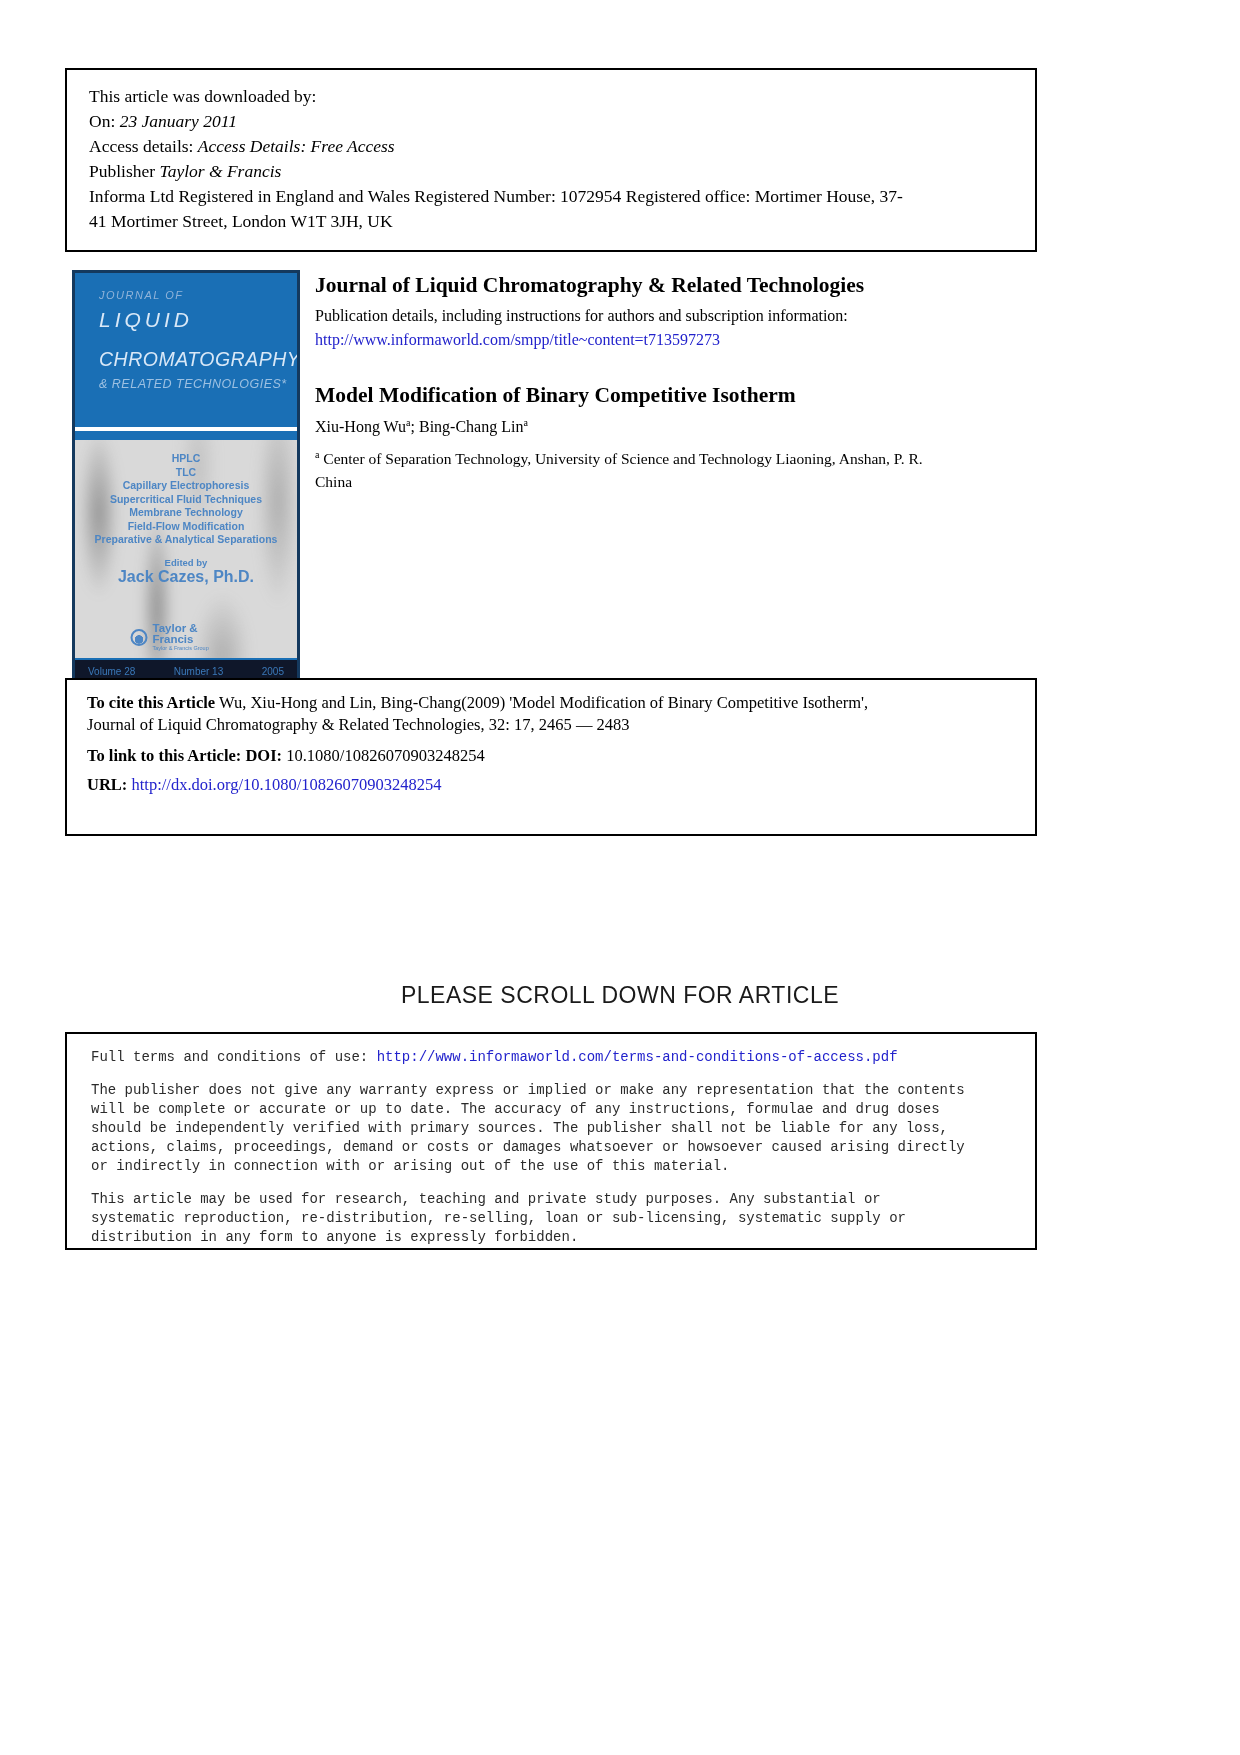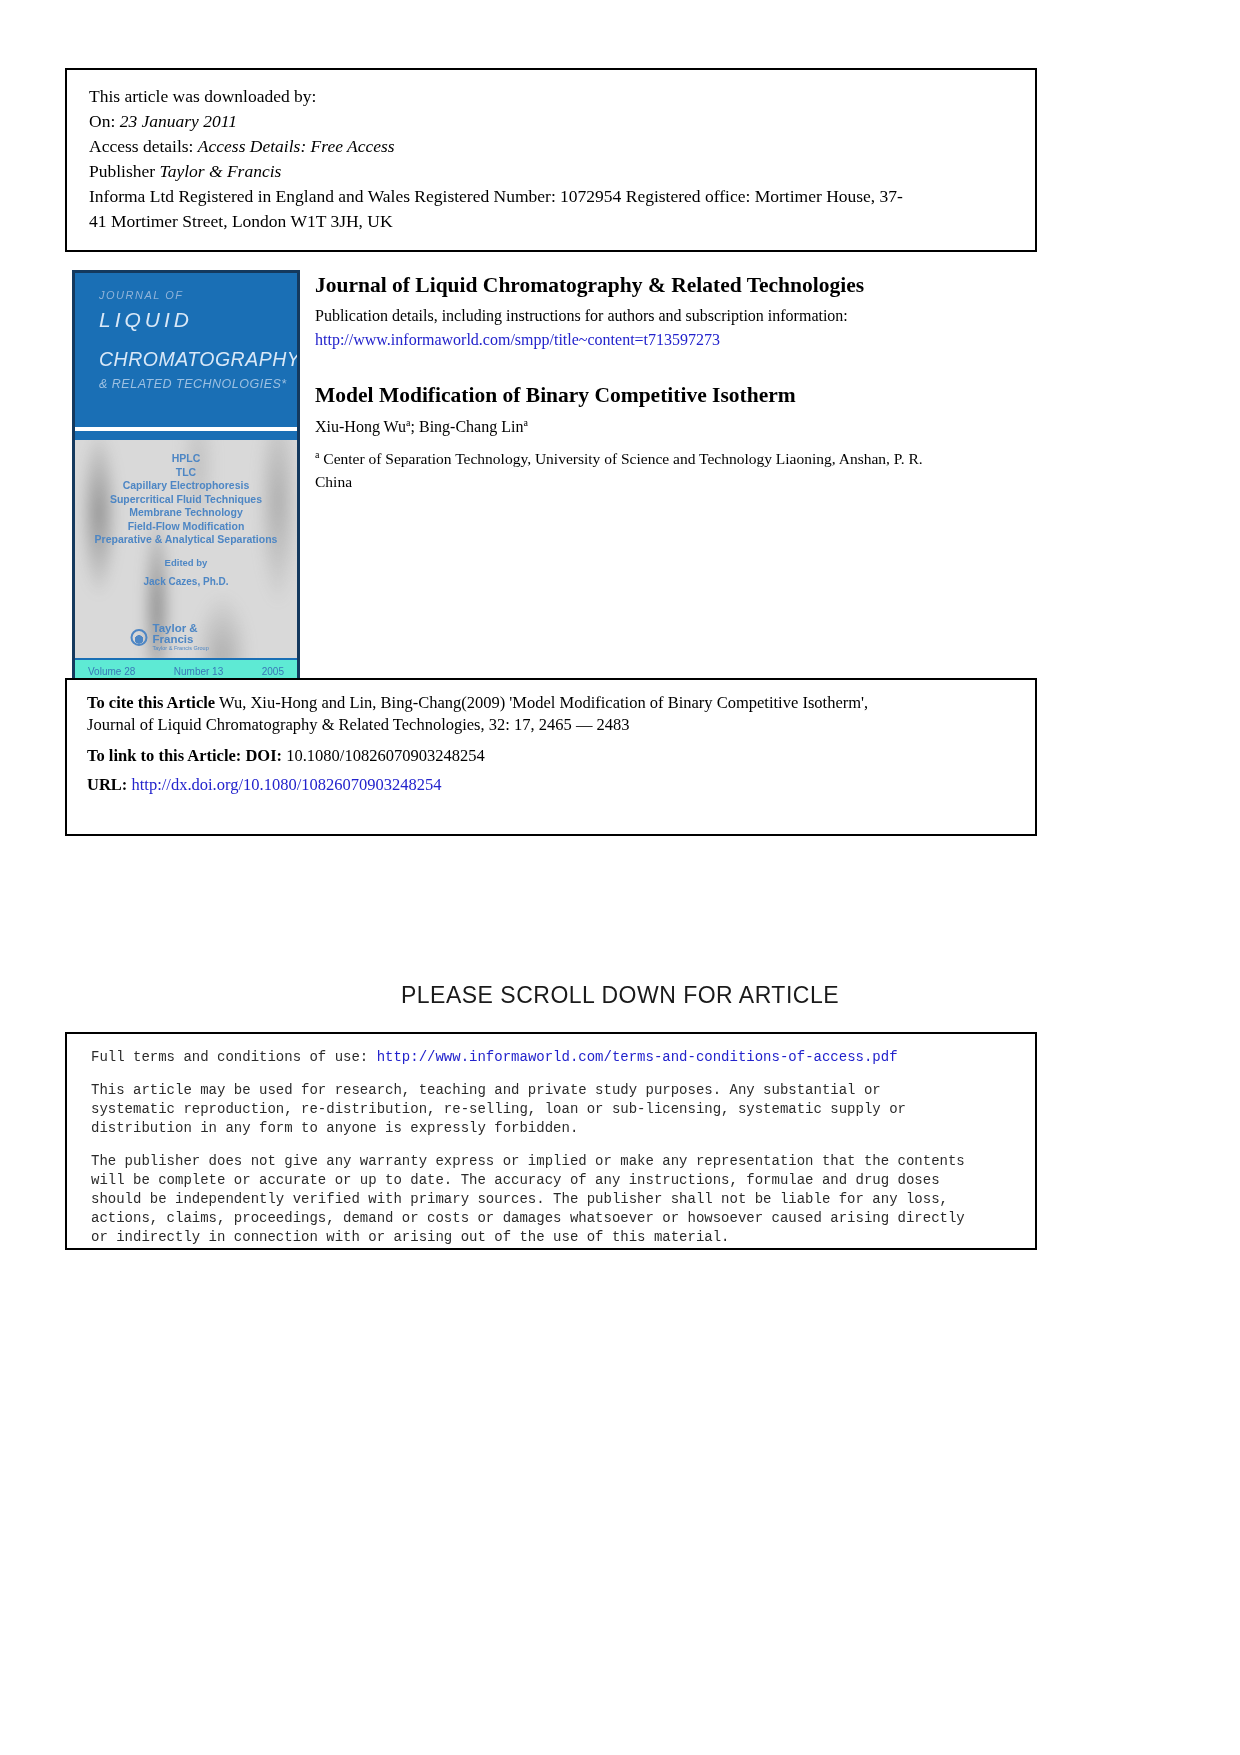--- a/index.html
+++ b/index.html
@@ -31,30 +31,30 @@
     background:var(--cover-body-gray,#d9d9d9);padding-top:12px;}
   .cover-art{position:absolute;inset:-10px;filter:blur(6px);
     background:
       radial-gradient(28px 120px at 14% 35%, rgba(90,90,90,.55), rgba(90,90,90,0) 70%),
       radial-gradient(22px 140px at 38% 75%, rgba(70,70,70,.5), rgba(70,70,70,0) 70%),
       radial-gradient(30px 150px at 88% 30%, rgba(120,120,120,.45), rgba(120,120,120,0) 70%),
       radial-gradient(40px 90px at 65% 95%, rgba(110,110,110,.4), rgba(110,110,110,0) 70%),
       radial-gradient(26px 110px at 55% 15%, rgba(150,150,150,.35), rgba(150,150,150,0) 70%);}
   .cover-topic{position:relative;font-size:10.5px;line-height:13.5px;font-weight:bold;}
   .cover-edited{position:relative;margin-top:10px;font-size:9.5px;font-weight:bold;}
-  .cover-editor{position:relative;margin-top:8px;font-size:10px;font-weight:bold;}
+  .cover-editor{position:relative;margin-top:0;font-size:16px;font-weight:bold;}
   .cover-logo{position:absolute;left:50%;transform:translateX(-50%);bottom:7px;
     display:flex;align-items:center;gap:5px;}
   .globe{width:17px;height:17px;border:2px solid var(--cover-topic-blue,#4d86c4);border-radius:50%;
     background:radial-gradient(circle at 50% 65%, var(--cover-topic-blue,#4d86c4) 0 4px, transparent 4.5px);
     box-sizing:border-box;flex:0 0 auto;}
   .logo-words{text-align:left;}
   .logo-text{font-size:11.5px;font-weight:bold;color:var(--cover-topic-blue,#4d86c4);line-height:11px;}
   .logo-sub{font-size:5.5px;color:var(--cover-topic-blue,#4d86c4);}
-  .cover-strip{height:23px;background:#5eead4;border-top:2px solid var(--cover-header-blue,#1a6fb5);
+  .cover-strip{height:23px;background:#0f172a;border-top:2px solid var(--cover-header-blue,#1a6fb5);
     border-bottom:2px solid var(--cover-header-blue,#1a6fb5);
     display:flex;justify-content:space-between;align-items:center;padding:0 13px;
     font-family:"Liberation Sans",sans-serif;font-size:10px;color:#3a78b8;}
 
   
   #journal-info{position:absolute;left:315px;top:272px;width:722px;}
   .j-title{font-size:21.5px;font-weight:bold;line-height:26px;}
   .j-pub{font-size:16px;line-height:21px;margin-top:7px;}
   .j-link{font-size:16px;margin-top:5px;}
   .link{color:var(--link-blue,#2222cc);text-decoration:none;cursor:pointer;}
@@ -141,21 +141,21 @@
   <div><b>To cite this Article</b><span class="prewrap"> Wu, Xiu-Hong and Lin, Bing-Chang(2009) 'Model Modification of Binary Competitive Isotherm',
 Journal of Liquid Chromatography &amp; Related Technologies, 32: 17, 2465 — 2483</span></div>
   <div class="doi-line"><b>To link to this Article: DOI: </b><span>10.1080/10826070903248254</span></div>
   <div class="url-line"><b>URL: </b><a class="link">http://dx.doi.org/10.1080/10826070903248254</a></div>
 </div>
 
 <div id="scroll-notice">PLEASE SCROLL DOWN FOR ARTICLE</div>
 
 <div class="box" id="terms-box">
   <div><span>Full terms and conditions of use: </span><a class="mono-link">http://www.informaworld.com/terms-and-conditions-of-access.pdf</a></div>
-  <div class="terms-para prewrap">This article may be used for research, teaching and private study purposes. Any substantial or
-systematic reproduction, re-distribution, re-selling, loan or sub-licensing, systematic supply or
-distribution in any form to anyone is expressly forbidden.</div>
   <div class="terms-para prewrap">The publisher does not give any warranty express or implied or make any representation that the contents
 will be complete or accurate or up to date. The accuracy of any instructions, formulae and drug doses
 should be independently verified with primary sources. The publisher shall not be liable for any loss,
 actions, claims, proceedings, demand or costs or damages whatsoever or howsoever caused arising directly
 or indirectly in connection with or arising out of the use of this material.</div>
+  <div class="terms-para prewrap">This article may be used for research, teaching and private study purposes. Any substantial or
+systematic reproduction, re-distribution, re-selling, loan or sub-licensing, systematic supply or
+distribution in any form to anyone is expressly forbidden.</div>
 </div>
 
 </body></html>

